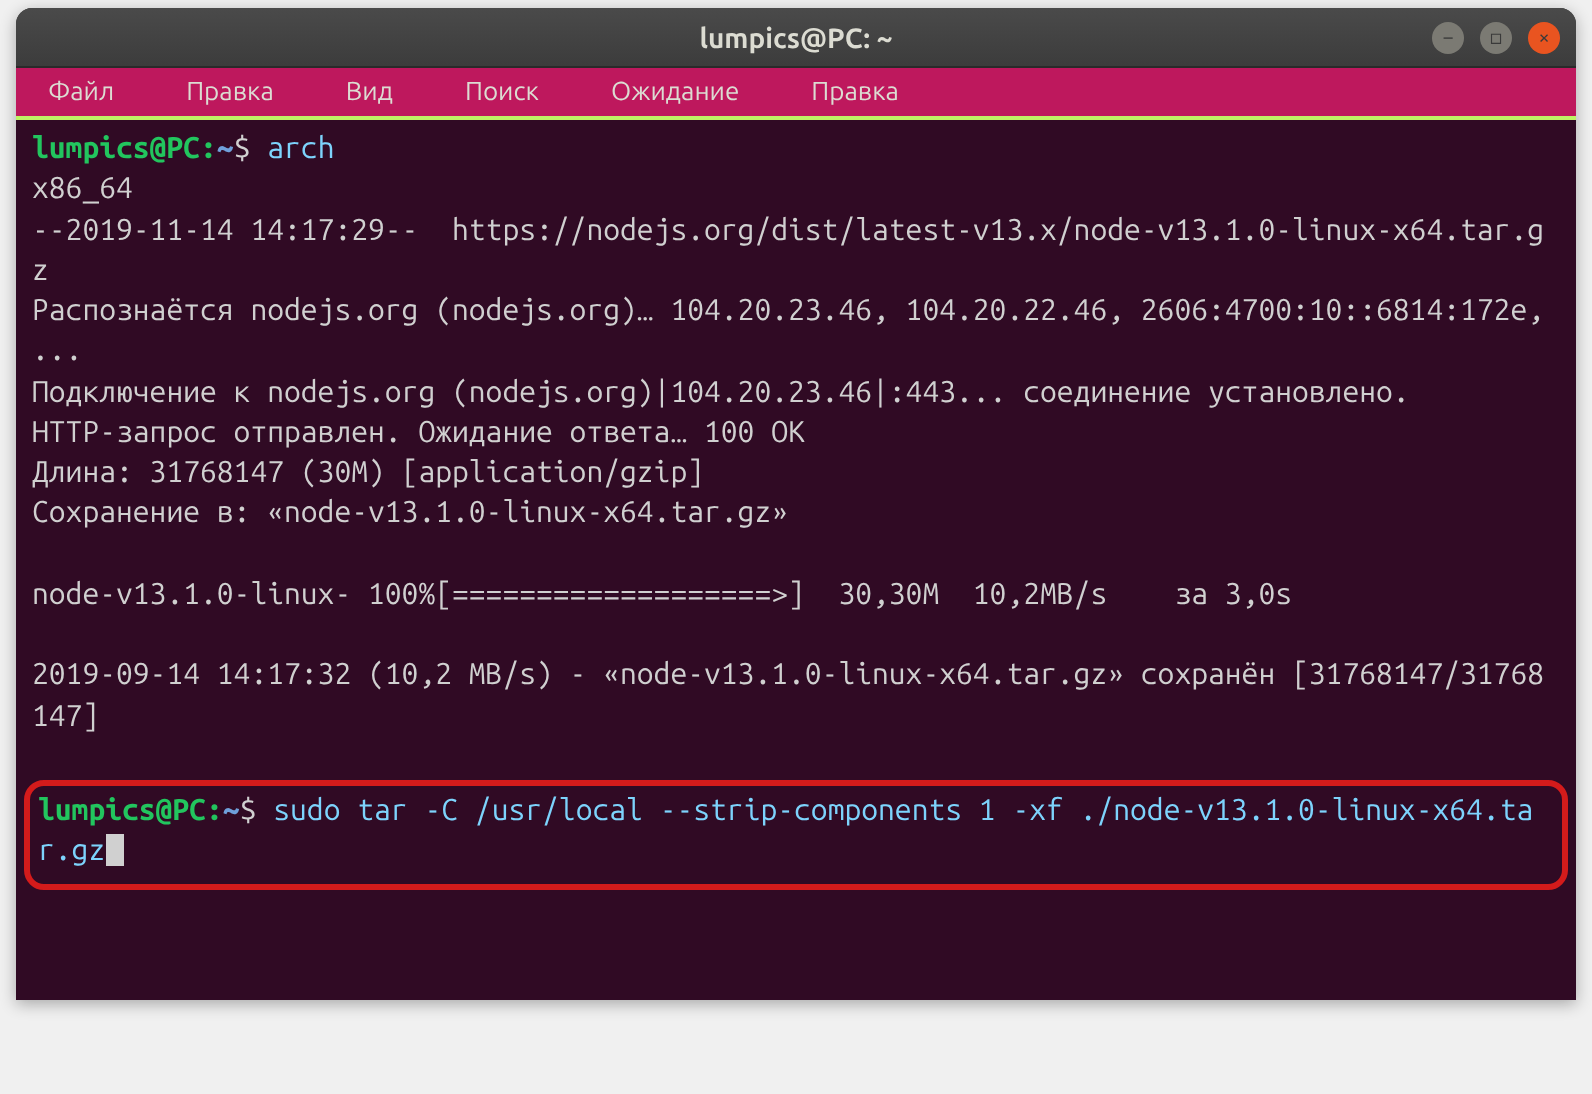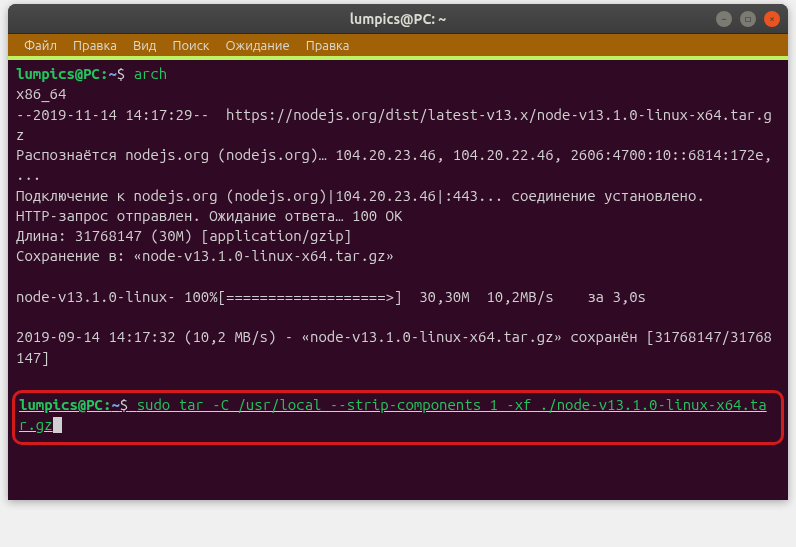--- a/index.html
+++ b/index.html
@@ -48,54 +48,53 @@
       display: flex;
       align-items: center;
       justify-content: center;
       font-size: 10px;
       color: #3a3a3a;
     }
     .btn-min { background: #7b7a73; }
     .btn-max { background: #7b7a73; }
     .btn-close { background: #e95420; }
     .menubar {
-      background: #a16207;
+      background: #be185d;
       height: 26px;
       display: flex;
       align-items: center;
-      gap: 0;
+      gap: 20px;
       padding: 0 8px;
-      border-bottom: 4px solid #bef264;
+      border-bottom: 2px solid #bef264;
     }
     .menu-item {
       color: #dcdcd2;
       font-family: "Ubuntu", sans-serif;
       font-size: 13px;
       padding: 2px 8px;
       cursor: default;
     }
     .terminal-body {
       background: #300a24;
       color: #d0d0d0;
       padding: 4px 8px 10px;
       font-size: 15px;
       line-height: 1.35;
       min-height: 440px;
     }
     .prompt-user { color: #22c55e; font-weight: bold; }
     .prompt-path { color: #6fa0db; font-weight: bold; }
     .prompt-dollar { color: #d0d0d0; }
-    .cmd-text { color: #22c55e; }
+    .cmd-text { color: #7dd3fc; }
     .line { white-space: pre-wrap; word-break: break-all; }
     .highlight-box {
       border: 3px solid #d41b1b;
       border-radius: 10px;
       margin: 2px -4px 0;
       padding: 2px 4px 6px;
-      text-decoration: underline;
     }
     .cursor {
       display: inline-block;
       width: 9px;
       height: 16px;
       background: #d0d0d0;
       vertical-align: text-bottom;
     }
   </style>
 </head>

